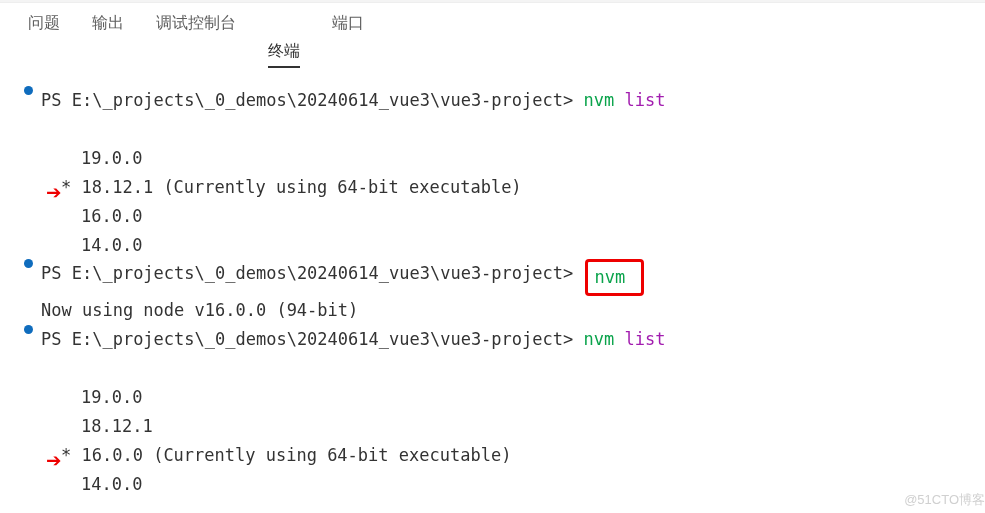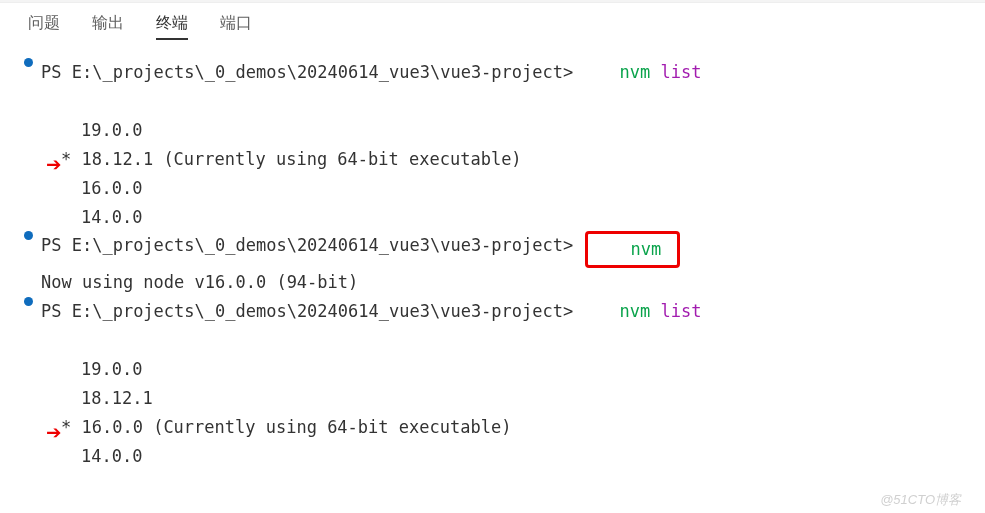--- a/index.html
+++ b/index.html
@@ -26,20 +26,21 @@
       font-size: 16px;
       color: #5e5e5e;
     }
     .tab {
       padding-bottom: 4px;
       cursor: pointer;
     }
     .tab.active {
       color: #333;
       border-bottom: 2px solid #333;
+      margin-top: 28px;
     }
     .terminal {
       padding: 12px 24px;
       line-height: 1.7;
       position: relative;
     }
     .line {
       display: flex;
       align-items: flex-start;
       position: relative;
@@ -51,21 +52,21 @@
       background: #0f6cbd;
       border-radius: 50%;
       margin-right: 8px;
       flex-shrink: 0;
     }
     .bullet-space {
       width: 17px;
       flex-shrink: 0;
     }
     .prompt-text { color: #333; }
-    .cmd-green { color: #0aa34b; margin-left: 36px; }
+    .cmd-green { color: #0aa34b; }
     .cmd-rest { color: #a21caf; }
     .indent { padding-left: 57px; }
     .blank { height: 29px; }
     .arrow {
       position: absolute;
       left: 22px;
       color: #e00;
       font-size: 26px;
       font-weight: bold;
       pointer-events: none;
@@ -73,36 +74,36 @@
     .highlight-box {
       border: 3px solid #e00;
       border-radius: 4px;
       padding: 1px 6px;
       margin-left: 2px;
       display: inline-flex;
       align-items: center;
     }
     .watermark {
       position: absolute;
-      right: 24px;
+      right: 0;
       bottom: 4px;
       color: #d0d0d0;
       font-size: 13px;
       font-family: 'Segoe UI', 'Microsoft YaHei', sans-serif;
-      font-style: italic;
     }
   </style>
 </head>
 <body>
 
 <div class="top-hairline"></div>
 
 <div class="tabs">
   <div class="tab">问题</div>
   <div class="tab">输出</div>
+  <div class="tab">调试控制台</div>
   <div class="tab active">终端</div>
   <div class="tab">端口</div>
 </div>
 
 <div class="terminal">
 
   <div class="line">
     <span class="bullet"></span>
     <span class="prompt-text">PS </span><span class="prompt-text">E:\_projects\_0_demos\20240614_vue3\vue3-project&gt; </span><span class="cmd-green">nvm </span><span class="cmd-rest">list</span>
   </div>

